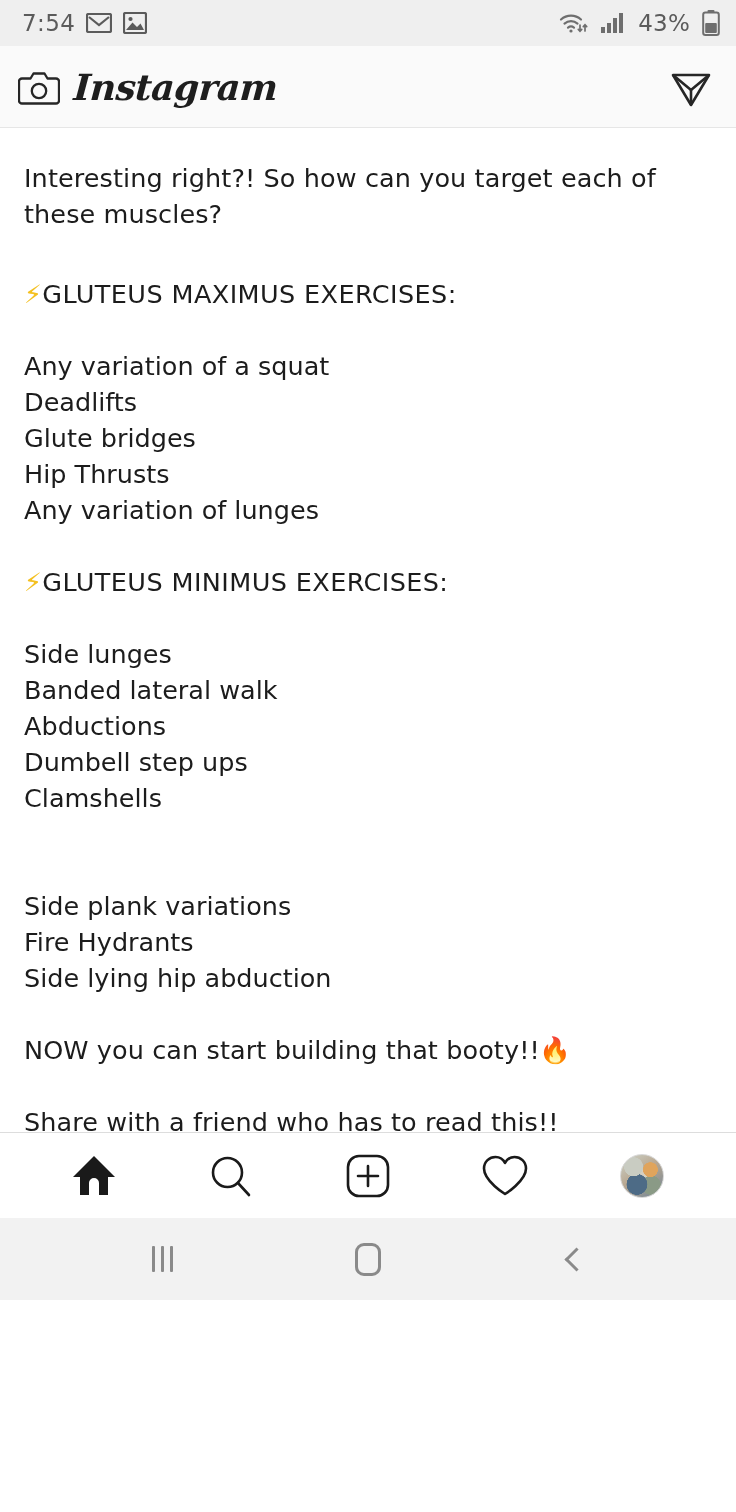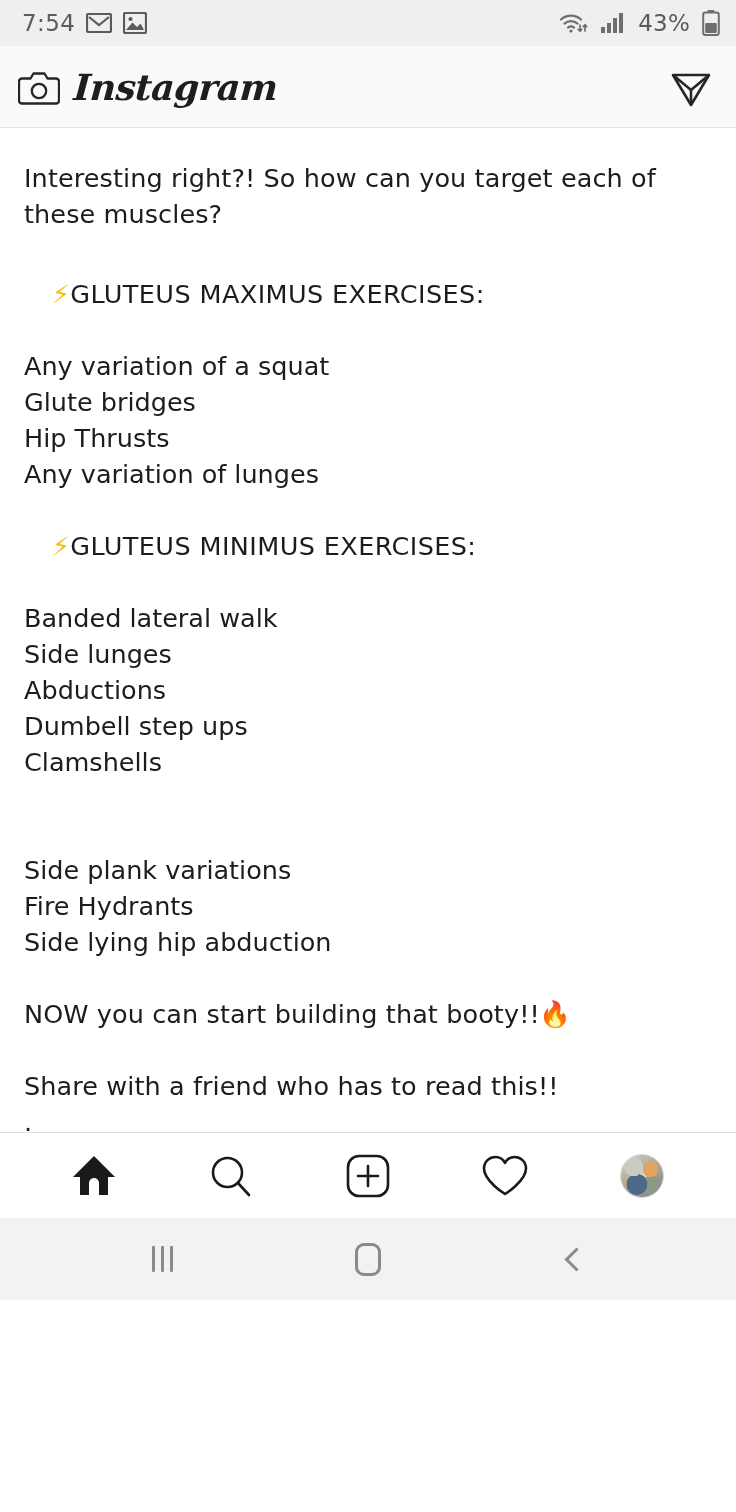--- a/index.html
+++ b/index.html
@@ -48,21 +48,21 @@
     font-family:"DejaVu Sans", sans-serif;
     font-size:25.5px;
     line-height:36px;
     color:#1c1c1c;
     letter-spacing:0.1px;
   }
   .para { margin-bottom:8px; }
   .blank { height:36px; }
   .section-head {
     font-size:25.5px; line-height:36px; letter-spacing:0.4px;
-    color:#1c1c1c; white-space:nowrap;margin-left:28px;
+    color:#1c1c1c; white-space:nowrap;
   }
   .bolt { color:#f4c020; }
   .emoji { font-family:"DejaVu Sans", sans-serif; }
   .exline { font-size:25.5px; line-height:36px; color:#1c1c1c; }
   .dotline { font-size:25.5px; line-height:36px; color:#1c1c1c; height:36px; }
 
   
   .tabbar {
     height:86px; flex:0 0 86px; background:#ffffff;
     border-top:1px solid #dddddd;
@@ -171,31 +171,32 @@
   <div class="content">
 
     <div class="caption para">Interesting right?! So how can you target each of these muscles?</div>
     <div class="blank"></div>
 
     <div class="section-head">
       <span class="bolt emoji">⚡</span><span>GLUTEUS MAXIMUS EXERCISES:</span>
     </div>
     <div class="blank"></div>
     <div class="exline">Any variation of a squat</div>
+    <div class="exline">Deadlifts</div>
     <div class="exline">Glute bridges</div>
     <div class="exline">Hip Thrusts</div>
     <div class="exline">Any variation of lunges</div>
     <div class="blank"></div>
 
     <div class="section-head">
       <span class="bolt emoji">⚡</span><span>GLUTEUS MINIMUS EXERCISES:</span>
     </div>
     <div class="blank"></div>
+    <div class="exline">Side lunges</div>
     <div class="exline">Banded lateral walk</div>
-    <div class="exline">Side lunges</div>
     <div class="exline">Abductions</div>
     <div class="exline">Dumbell step ups</div>
     <div class="exline">Clamshells</div>
     <div class="blank"></div>
 
     <div class="blank"></div>
     <div class="exline">Side plank variations</div>
     <div class="exline">Fire Hydrants</div>
     <div class="exline">Side lying hip abduction</div>
     <div class="blank"></div>

